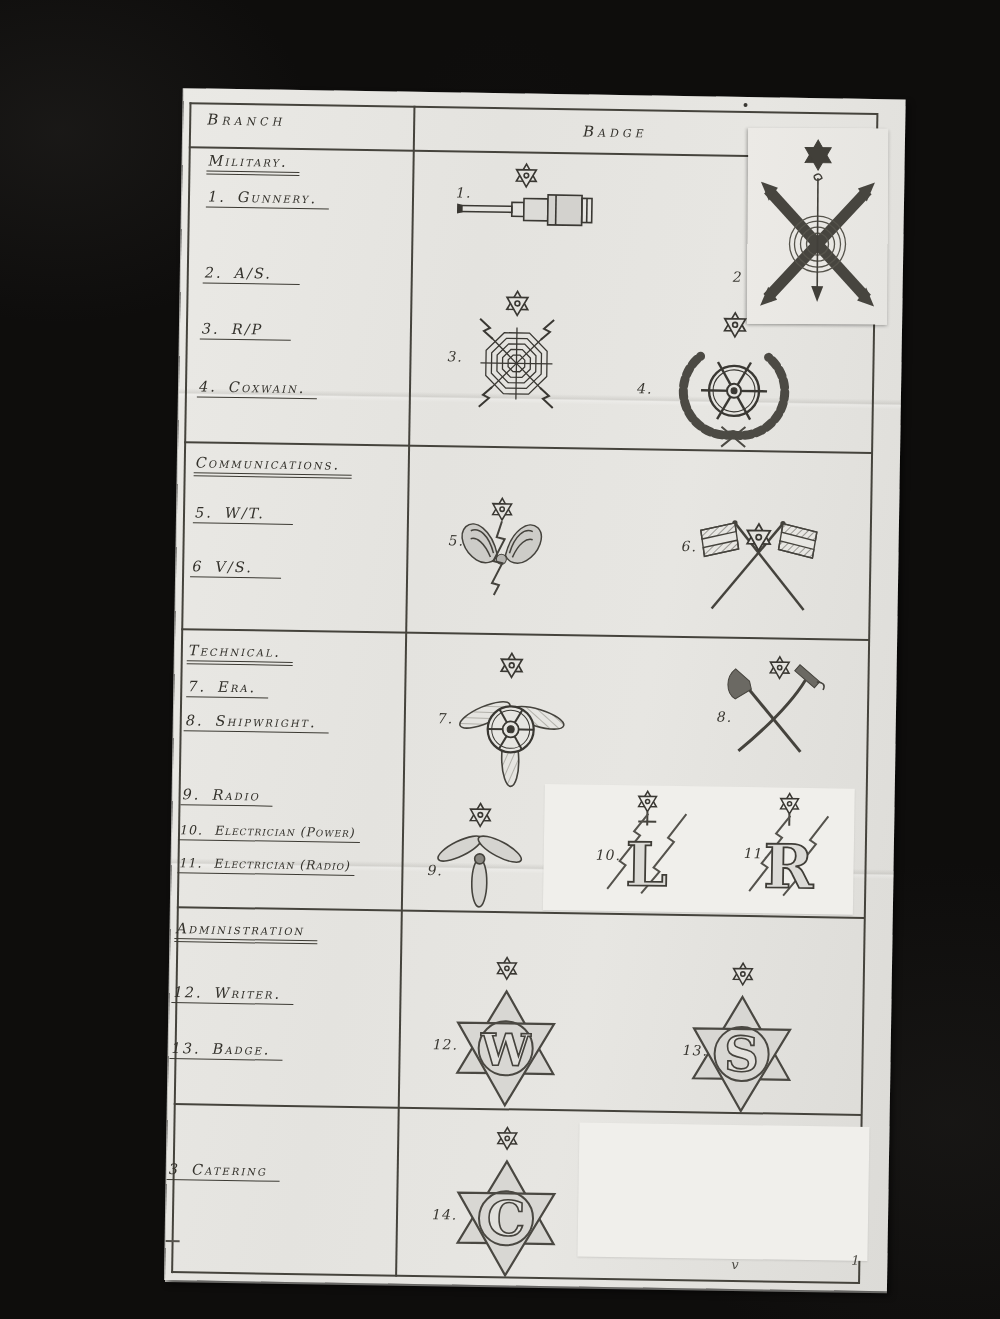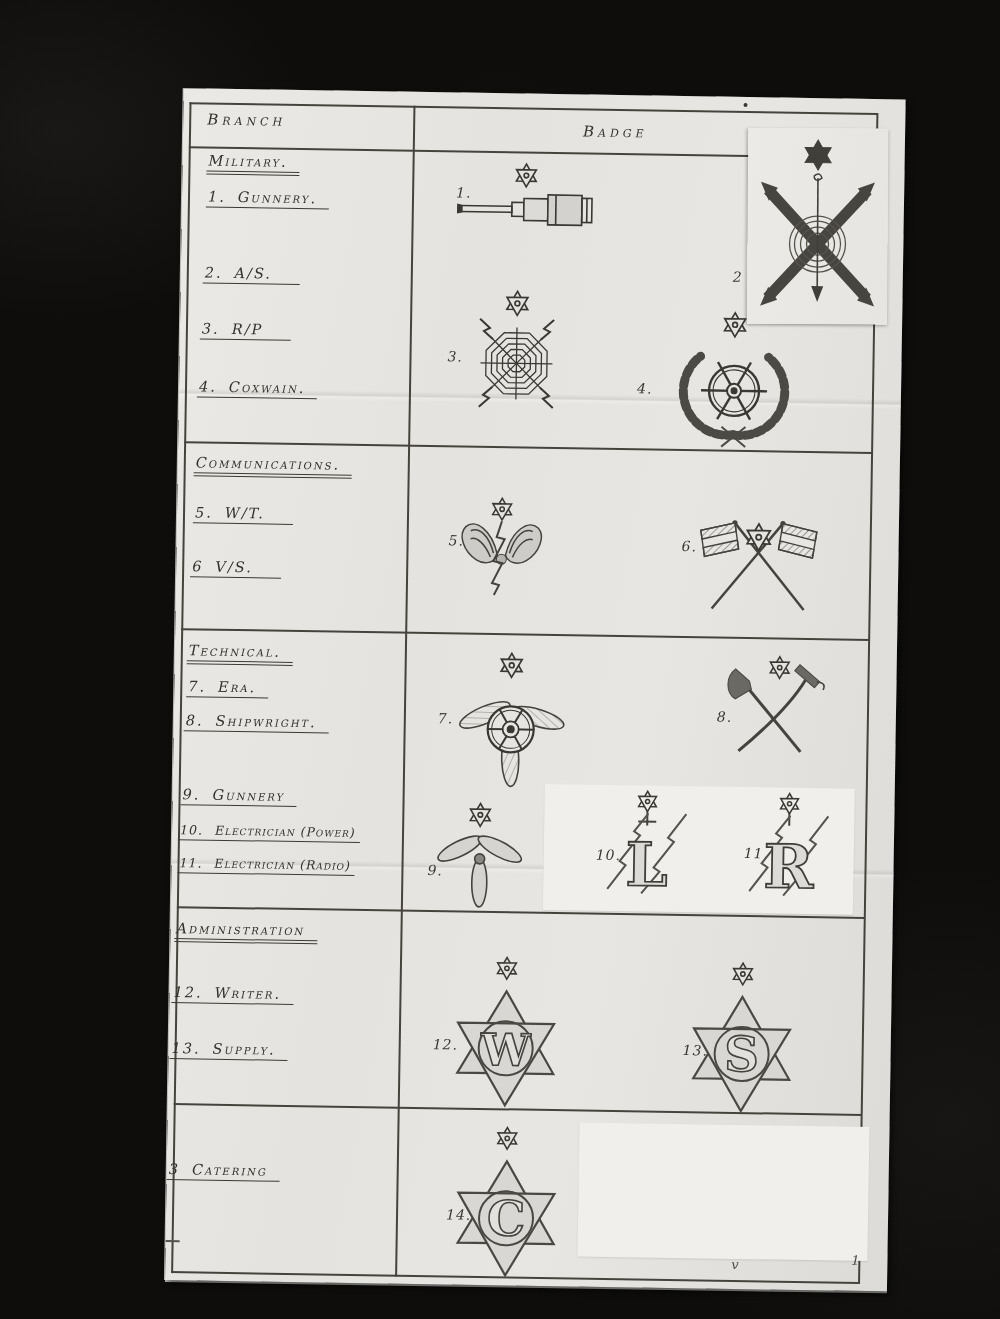--- a/index.html
+++ b/index.html
@@ -96,44 +96,44 @@
   <div class="entry wide" style="left:20px;top:232px"><span class="num">3.</span><span>R/P</span></div>
   <div class="entry" style="left:18px;top:290px"><span class="num">4.</span><span>Coxwain.</span></div>
 
   <div class="entry title" style="left:16px;top:366px">Communications.</div>
   <div class="entry wide" style="left:16px;top:416px"><span class="num">5.</span><span>W/T.</span></div>
   <div class="entry wide" style="left:14px;top:470px"><span class="num">6</span><span>V/S.</span></div>
 
   <div class="entry title" style="left:12px;top:554px">Technical.</div>
   <div class="entry" style="left:12px;top:590px"><span class="num">7.</span><span>Era.</span></div>
   <div class="entry" style="left:10px;top:624px"><span class="num">8.</span><span>Shipwright.</span></div>
-  <div class="entry" style="left:8px;top:698px"><span class="num">9.</span><span>Gunnery</span></div>
+  <div class="entry" style="left:8px;top:698px"><span class="num">9.</span><span>Radio</span></div>
   <div class="entry long" style="left:6px;top:734px"><span class="num">10.</span><span>Electrician (Power)</span></div>
   <div class="entry long" style="left:6px;top:767px"><span class="num">11.</span><span>Electrician (Radio)</span></div>
 
   <div class="entry title" style="left:4px;top:832px">Administration</div>
   <div class="entry" style="left:2px;top:896px"><span class="num">12.</span><span>Writer.</span></div>
-  <div class="entry" style="left:1px;top:952px"><span class="num">13.</span><span>Supply.</span></div>
+  <div class="entry" style="left:1px;top:952px"><span class="num">13.</span><span>Badge.</span></div>
 
   <div class="entry" style="left:0px;top:1073px"><span class="num">3</span><span>Catering</span></div>
 
   <div class="bnum" style="left:274px;top:92px">1.</div>
   <div class="bnum" style="left:552px;top:172px">2</div>
   <div class="bnum" style="left:268px;top:256px">3.</div>
   <div class="bnum" style="left:458px;top:285px">4.</div>
   <div class="bnum" style="left:272px;top:440px">5.</div>
   <div class="bnum" style="left:505px;top:442px">6.</div>
   <div class="bnum" style="left:264px;top:618px">7.</div>
   <div class="bnum" style="left:543px;top:612px">8.</div>
   <div class="bnum" style="left:256px;top:770px">9.</div>
   <div class="bnum" style="left:424px;top:752px">10.</div>
   <div class="bnum" style="left:572px;top:748px">11.</div>
   <div class="bnum" style="left:264px;top:944px">12.</div>
   <div class="bnum" style="left:514px;top:946px">13.</div>
-  <div class="bnum" style="left:280px;top:1114px">14.</div>
+  <div class="bnum" style="left:266px;top:1114px">14.</div>
 
   <svg class="badge" style="left:268px;top:60px" width="160" height="90" viewBox="0 0 160 90">
     <use href="#star6" transform="translate(76,22) scale(0.95)" fill="#e4e3df" stroke="#3a3833" stroke-width="1.7"></use>
     <g stroke="#3a3833" fill="none" stroke-width="1.6">
       <path d="M8,52 l4,1 v6 l-4,1 z" fill="#3a3833"></path>
       <rect x="10" y="53" width="52" height="6"></rect>
       <rect x="62" y="49" width="12" height="14"></rect>
       <rect x="74" y="45" width="24" height="22" fill="#dcdbd7"></rect>
       <rect x="98" y="41" width="34" height="30" fill="#d3d2ce"></rect>
       <line x1="106" y1="41" x2="106" y2="71"></line>

